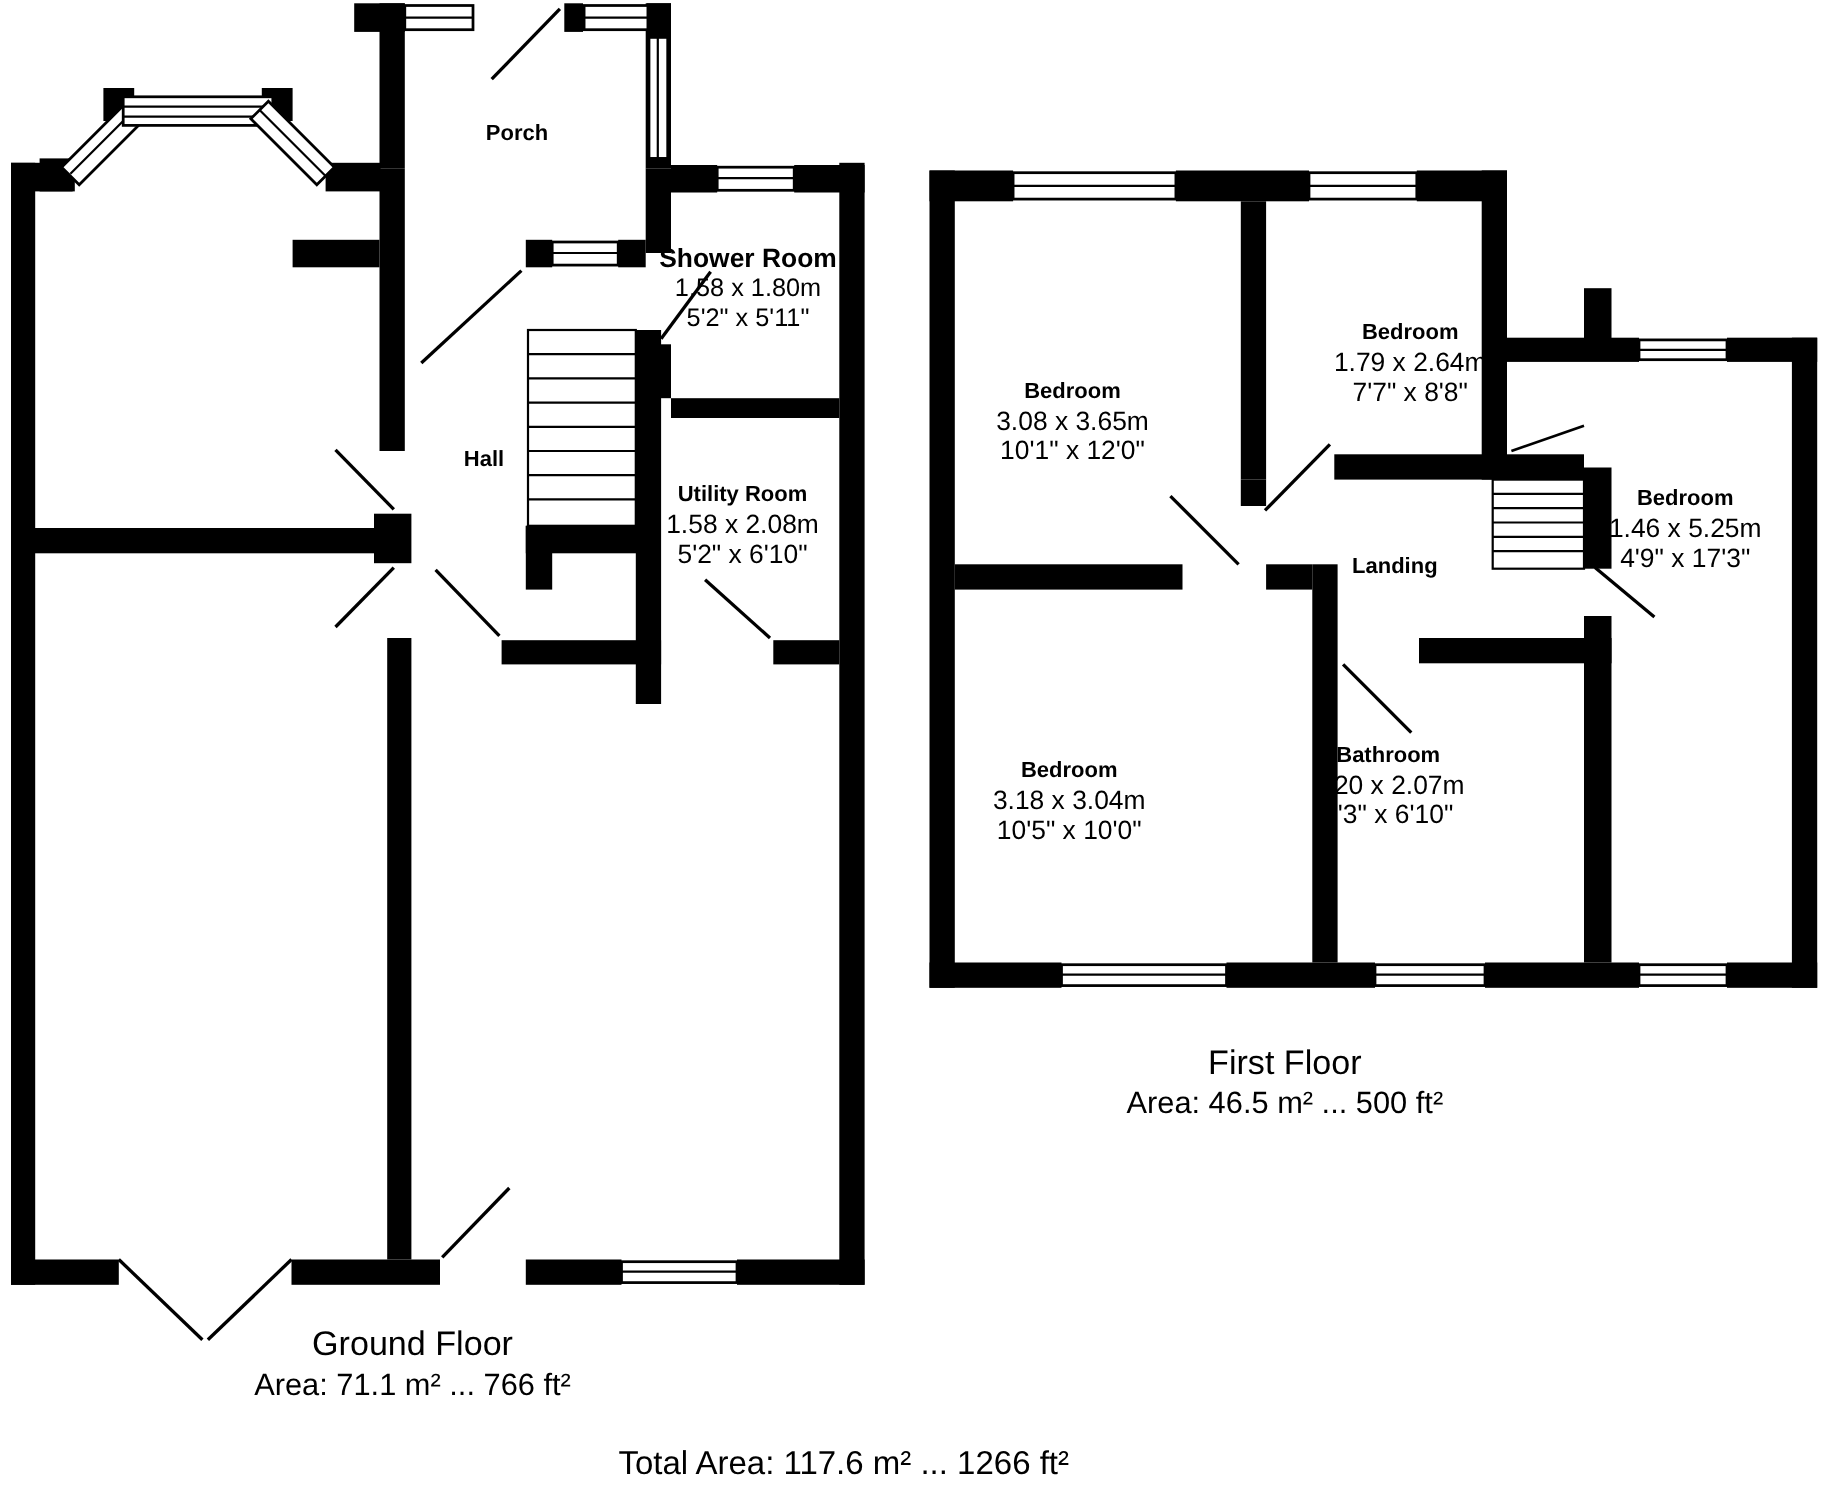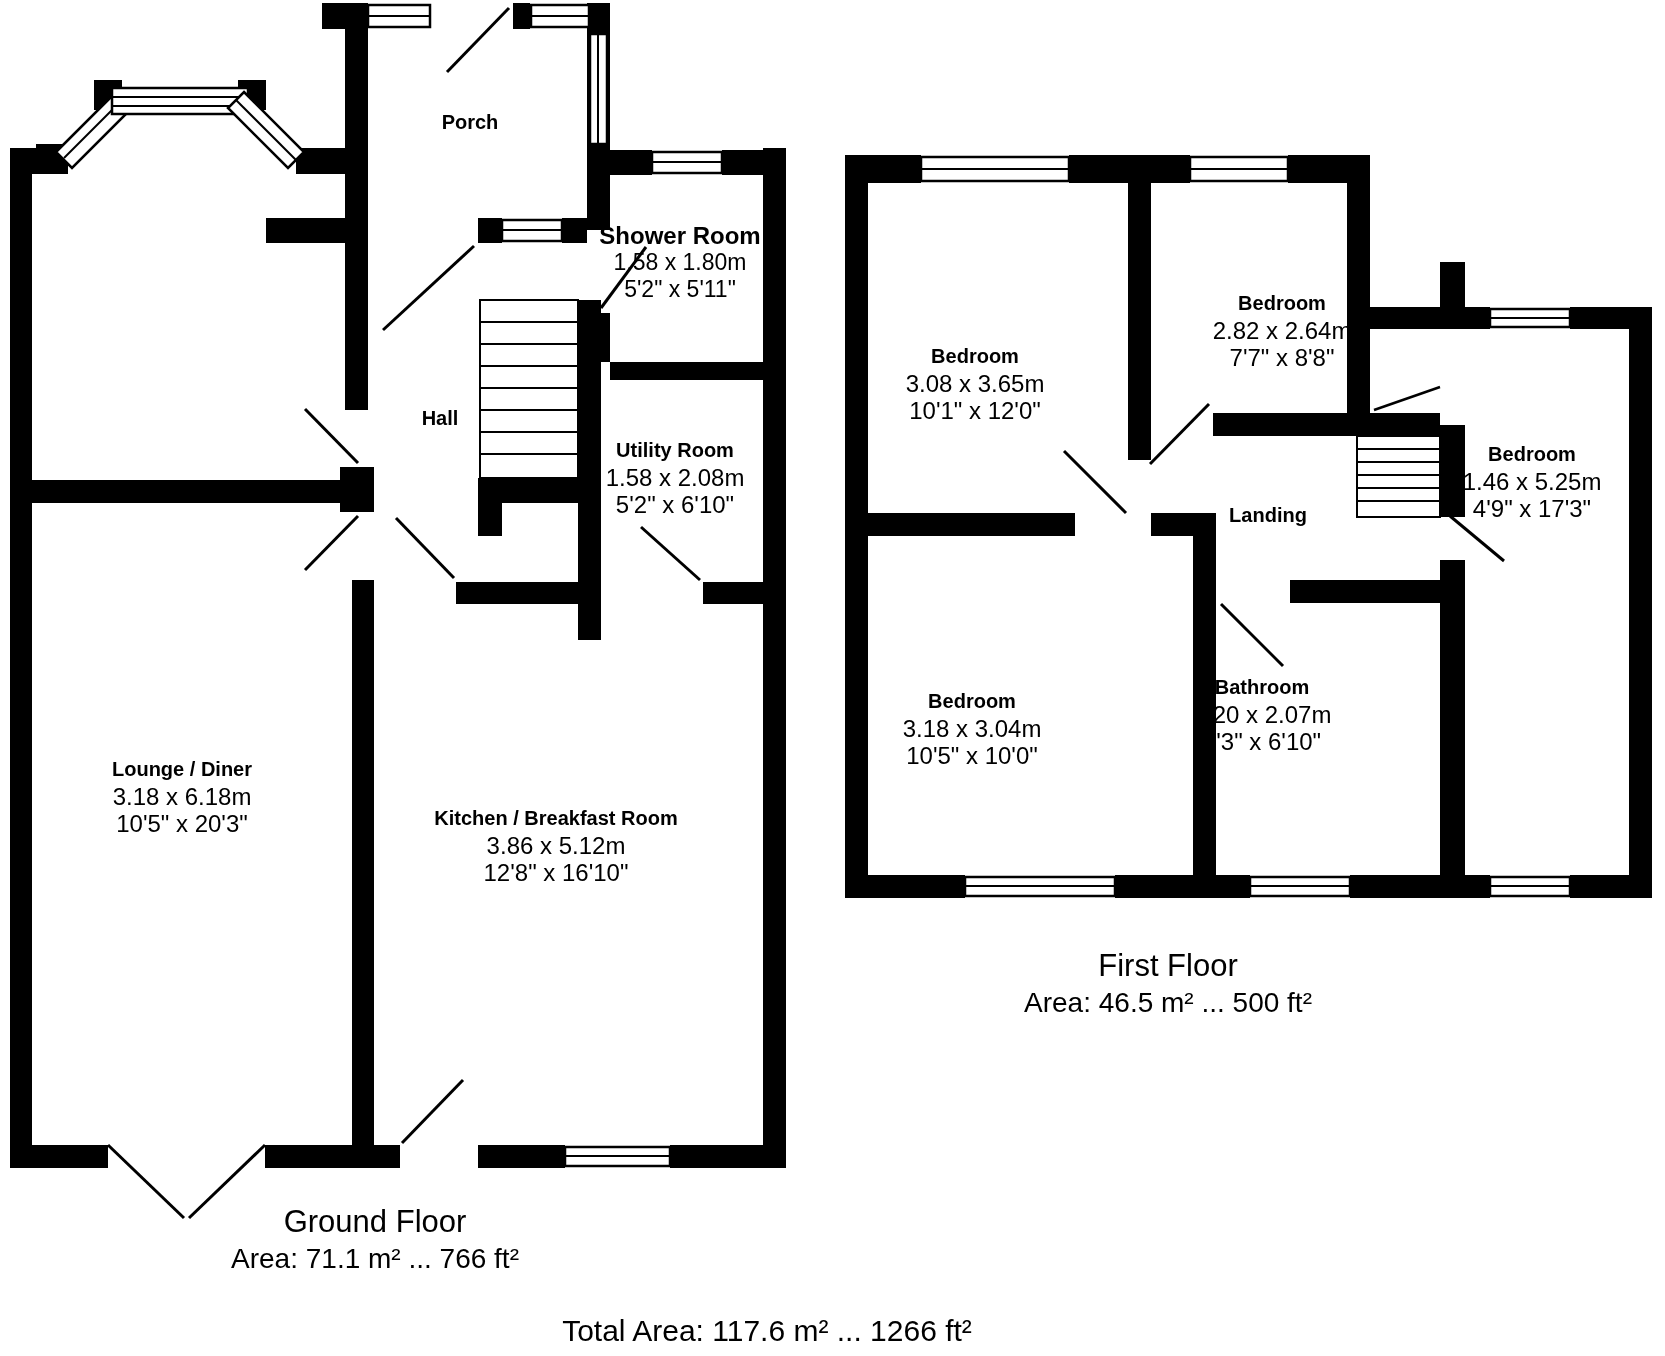--- a/index.html
+++ b/index.html
@@ -226,41 +226,31 @@
   <div class="room-label" style="left:440px;top:398px;margin-top:20px;">
     <div class="room-name">Hall</div>
   </div>
 
   <div class="room-label" style="left:675px;top:477px;">
     <div class="room-name">Utility Room</div>
     <div class="room-dims">1.58 x 2.08m</div>
     <div class="room-dims">5'2" x 6'10"</div>
   </div>
 
-  <div class="room-label" style="left:182px;top:796px;">
-    <div class="room-name">Lounge / Diner</div>
-    <div class="room-dims">3.18 x 6.18m</div>
-    <div class="room-dims">10'5" x 20'3"</div>
-  </div>
-
-  <div class="room-label" style="left:556px;top:845px;">
-    <div class="room-name">Kitchen / Breakfast Room</div>
-    <div class="room-dims">3.86 x 5.12m</div>
-    <div class="room-dims">12'8" x 16'10"</div>
-  </div>
+
 
   <div class="room-label" style="left:975px;top:383px;">
     <div class="room-name">Bedroom</div>
     <div class="room-dims">3.08 x 3.65m</div>
     <div class="room-dims">10'1" x 12'0"</div>
   </div>
 
   <div class="room-label" style="left:1282px;top:330px;">
     <div class="room-name">Bedroom</div>
-    <div class="room-dims">2.82 x 2.64m</div>
+    <div class="room-dims">1.79 x 2.64m</div>
     <div class="room-dims">7'7" x 8'8"</div>
   </div>
 
   <div class="room-label" style="left:1532px;top:481px;">
     <div class="room-name">Bedroom</div>
     <div class="room-dims">1.46 x 5.25m</div>
     <div class="room-dims">4'9" x 17'3"</div>
   </div>
 
   <div class="room-label" style="left:1268px;top:515px;">

